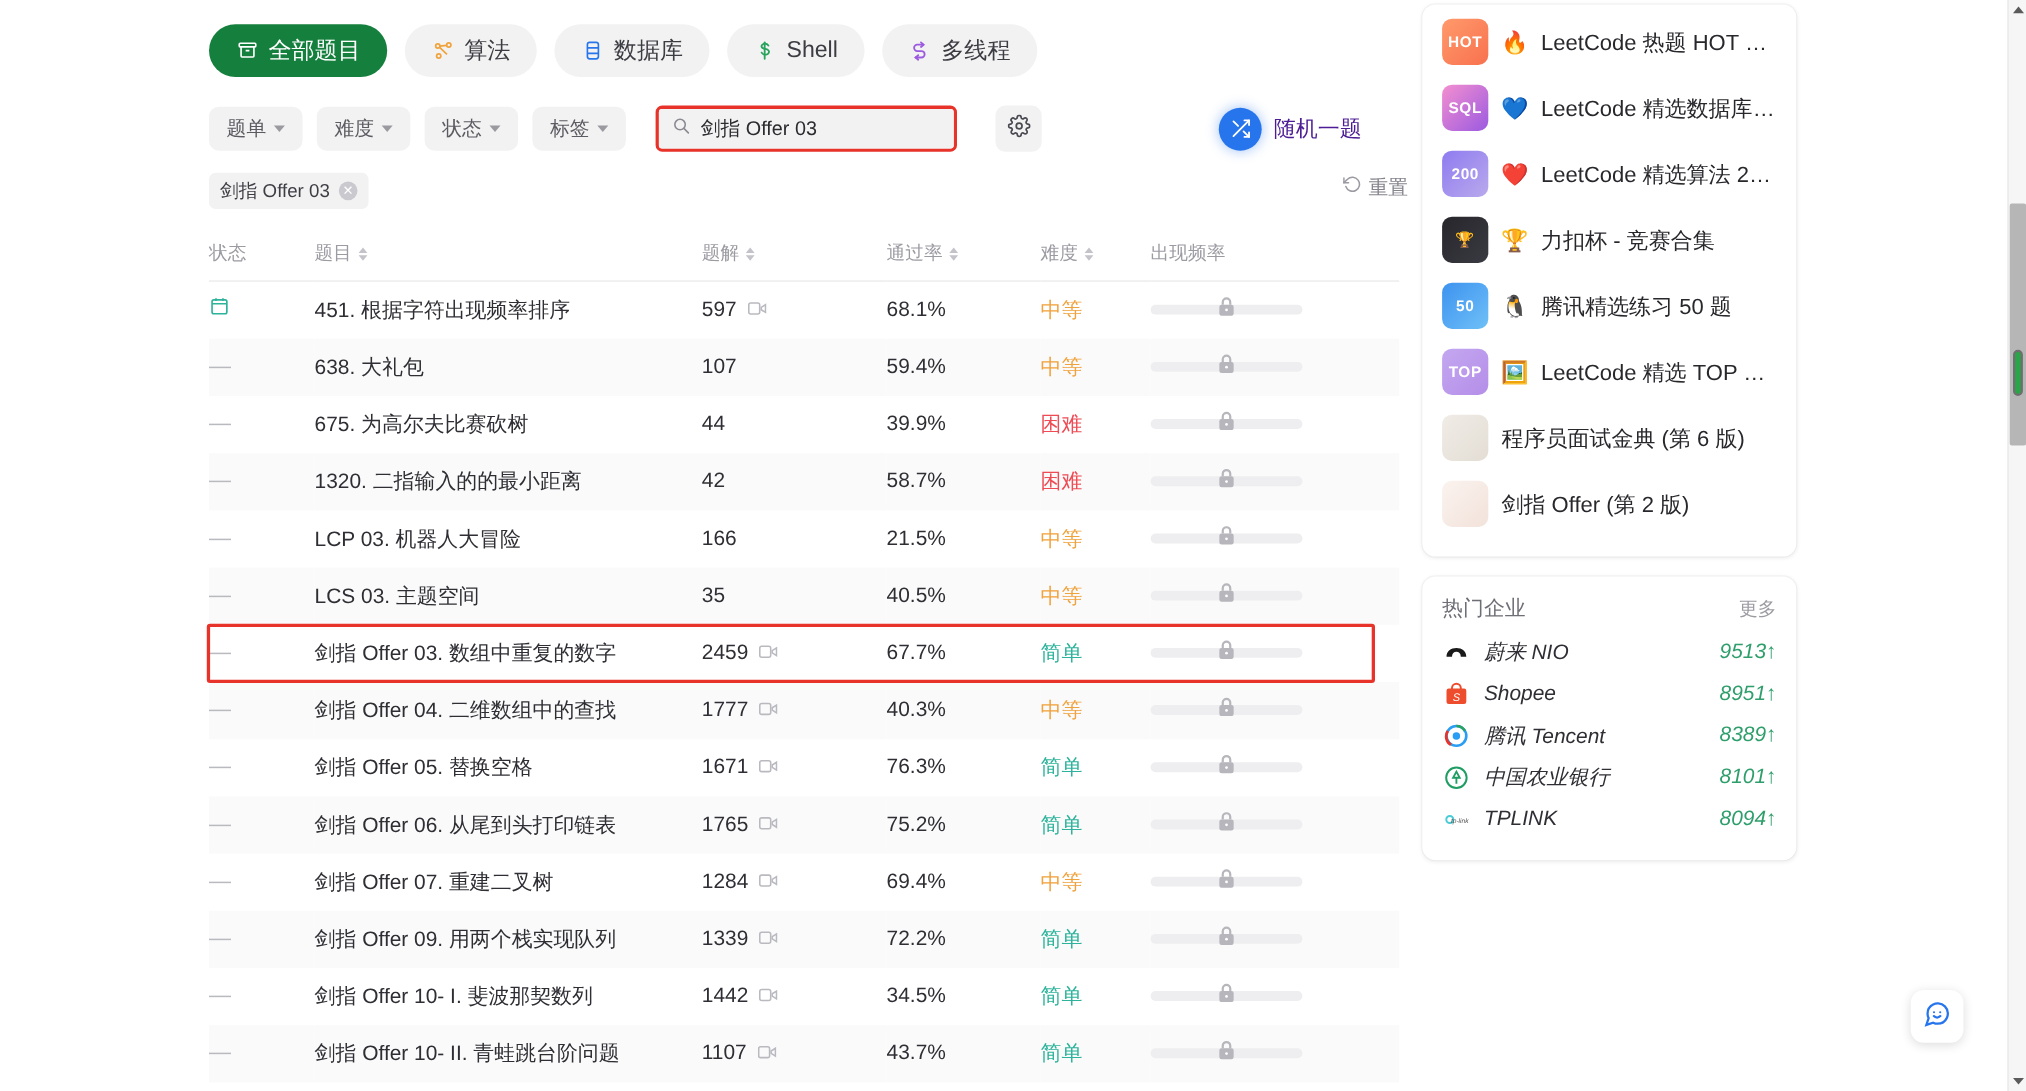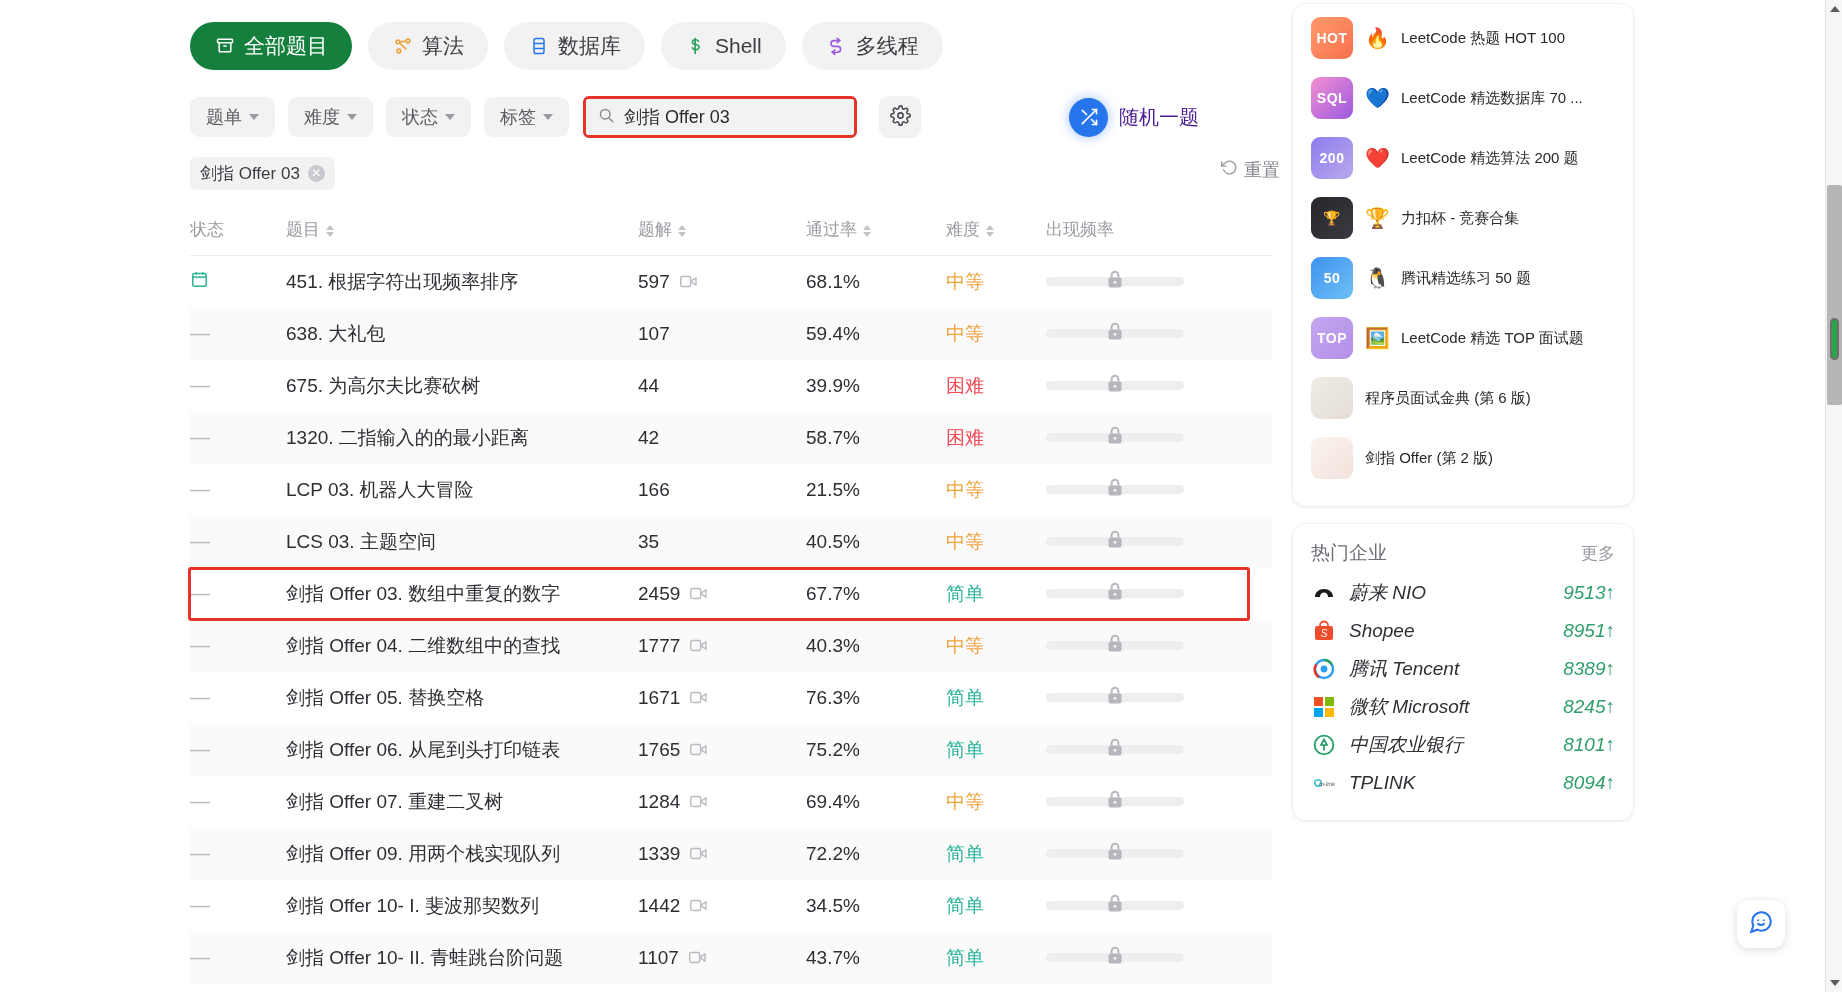--- a/index.html
+++ b/index.html
@@ -25,21 +25,21 @@
     height: 48px; padding: 0 24px;
     border-radius: 26px;
     background: #f2f2f2; color: #3c3c43;
     font-size: 21px; cursor: pointer; white-space: nowrap;
   }
   .tab.active { background: #15803d; color: #ffffff; }
   .tab .ic { width: 21px; height: 21px; display:flex; align-items:center; justify-content:center; }
   .tab .ic svg { display:block; }
 
   
-  .filters { display: flex; align-items: center; margin-top: 22px; }
+  .filters { display: flex; align-items: center; gap: 13px; margin-top: 22px; }
   .fpill {
     display:flex; align-items:center; gap:7px;
     height: 40px; padding: 0 16px; border-radius: 9px;
     background:#f2f2f2; color:#5b5b62; font-size:18px; cursor:pointer;
   }
   .caret { width:0;height:0;border-left:5px solid transparent;border-right:5px solid transparent;border-top:6px solid #9a9aa0; }
   .searchwrap {
     position: relative; margin-left: 14px;
     width: 274px; height: 42px;
     border: 3px solid #e8332a; border-radius: 6px;
@@ -128,21 +128,21 @@
   .plan {
     display:flex; align-items:center; gap: 12px; height: 60px; cursor:pointer;
   }
   .plan .thumb {
     width: 42px; height: 42px; border-radius: 9px; flex:none;
     display:flex;align-items:center;justify-content:center;
     font-size: 14px; font-weight: bold; color:#fff; letter-spacing:.5px;
     overflow:hidden;
   }
   .plan .emoji { font-size: 20px; width: 24px; flex:none; text-align:center; }
-  .plan .ptext { font-size: 15px; color:#27272c; white-space:nowrap; overflow:hidden; text-overflow:ellipsis; }
+  .plan .ptext { font-size: 20px; color:#27272c; white-space:nowrap; overflow:hidden; text-overflow:ellipsis; }
 
   .card.companies { margin-top: 18px; padding: 16px 18px 18px 18px; }
   .chead { display:flex; align-items:center; justify-content:space-between; margin-bottom: 8px; }
   .chead .t { font-size: 19px; color:#6e6e76; }
   .chead .more { font-size: 17px; color:#9b9ba2; cursor:pointer; }
   .crow { display:flex; align-items:center; height: 38px; cursor:pointer;font-style:italic; }
   .crow .logo { width: 26px; height:26px; flex:none; display:flex;align-items:center;justify-content:center; margin-right: 12px; }
   .crow .cname { font-size: 19px; color:#2e2e34; flex:1; white-space:nowrap; }
   .crow .cnum { font-size: 19px; color:#2e9e6b; }
 
@@ -722,32 +722,20 @@
                 <path d="M12 3a9 9 0 0 1 7.8 4.5" fill="none" stroke="#2aa35e" stroke-width="2.4"></path>
                 <path d="M4.2 7.5A9 9 0 0 0 7 20.2" fill="none" stroke="#e8332a" stroke-width="2.4"></path>
                 <circle cx="12" cy="12" r="3.4" fill="#2a9df4"></circle>
               </svg>
             </span>
             <span class="cname">腾讯 Tencent</span>
             <span class="cnum">8389↑</span>
           </div>
           <div class="crow">
             <span class="logo">
-              <svg width="22" height="22" viewBox="0 0 22 22">
-                <rect x="1" y="1" width="9" height="9" fill="#f25022"></rect>
-                <rect x="12" y="1" width="9" height="9" fill="#7fba00"></rect>
-                <rect x="1" y="12" width="9" height="9" fill="#00a4ef"></rect>
-                <rect x="12" y="12" width="9" height="9" fill="#ffb900"></rect>
-              </svg>
-            </span>
-            <span class="cname">微软 Microsoft</span>
-            <span class="cnum">8245↑</span>
-          </div>
-          <div class="crow">
-            <span class="logo">
               <svg width="24" height="24" viewBox="0 0 24 24">
                 <circle cx="12" cy="12" r="9.3" fill="none" stroke="#1f9d63" stroke-width="1.8"></circle>
                 <path d="M12 6.5 9 12h6zM12 12v5.5" stroke="#1f9d63" stroke-width="1.7" fill="none"></path>
               </svg>
             </span>
             <span class="cname">中国农业银行</span>
             <span class="cnum">8101↑</span>
           </div>
           <div class="crow">
             <span class="logo">

